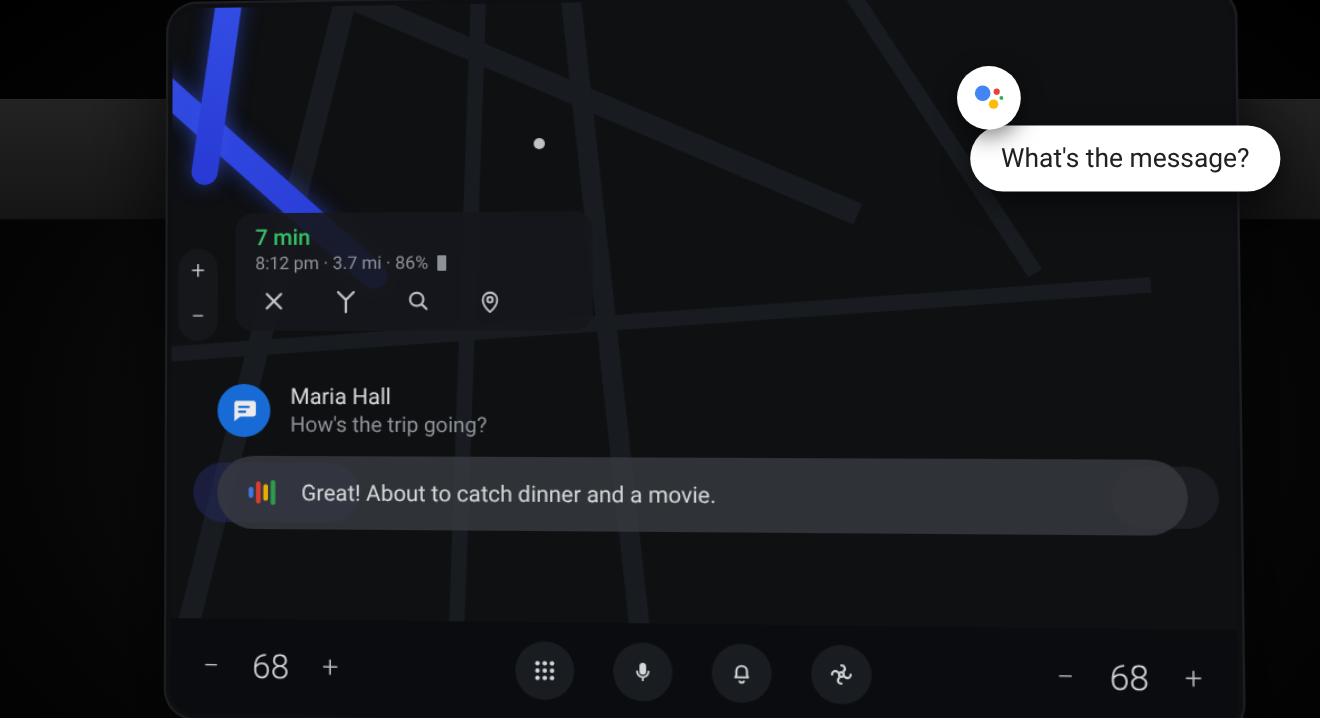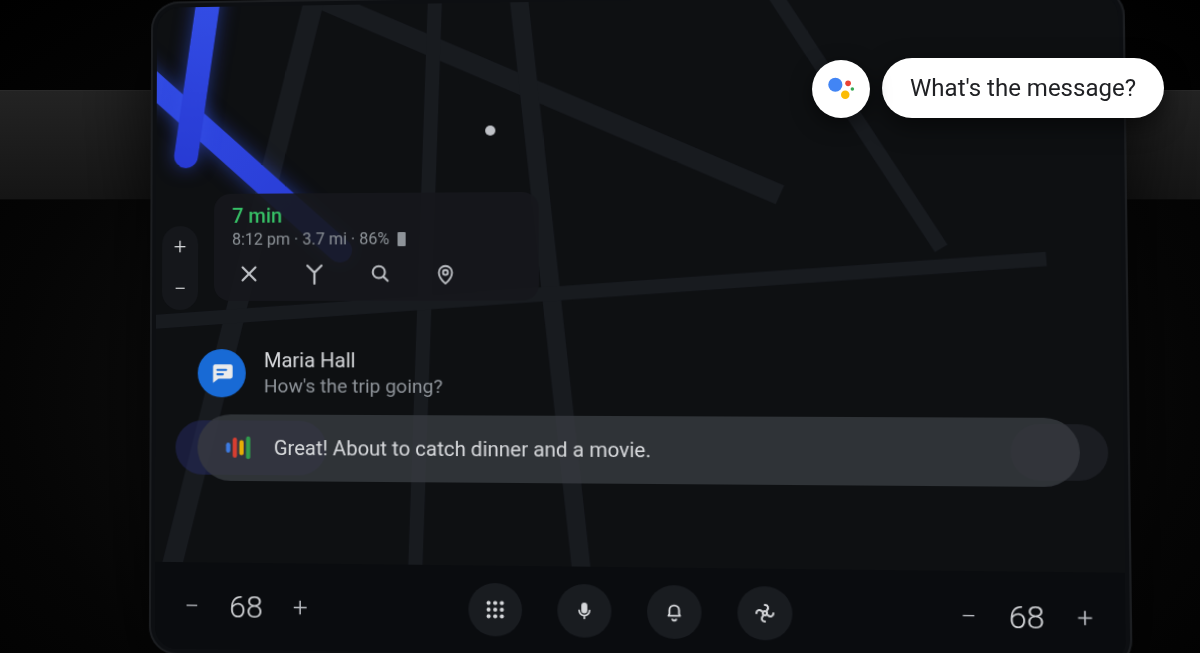--- a/index.html
+++ b/index.html
@@ -136,21 +136,21 @@
   .center-ctrls { display: flex; align-items: center; gap: 34px; }
   .cbtn {
     width: 52px; height: 52px; border-radius: 50%;
     background: #1b1e23; display: flex; align-items: center; justify-content: center;
     cursor: pointer;
   }
 
   
   .assist {
     position: absolute; right: 36px; top: 60px; z-index: 20;
-    display: flex; flex-direction: row; align-items: flex-end;
+    display: flex; flex-direction: column; align-items: flex-start;
   }
   .assist-badge {
     width: 58px; height: 58px; border-radius: 50%; background: #fff;
     display: flex; align-items: center; justify-content: center;
     box-shadow: 0 6px 20px rgba(0,0,0,.5);
     position: relative; z-index: 2;
   }
   .assist-bubble {
     margin-top: -4px; margin-left: 12px;
     background: #fff; color: #202124;

